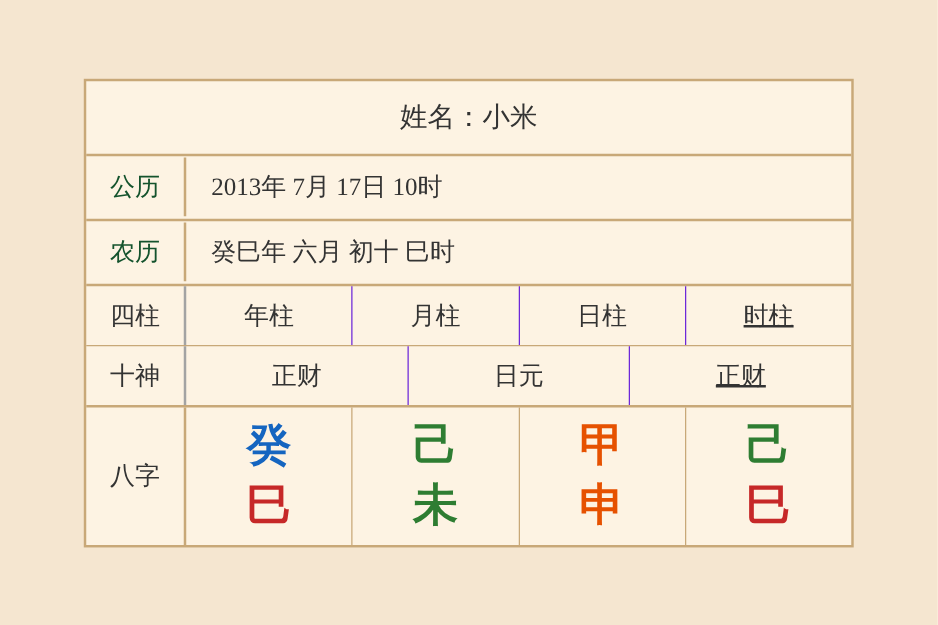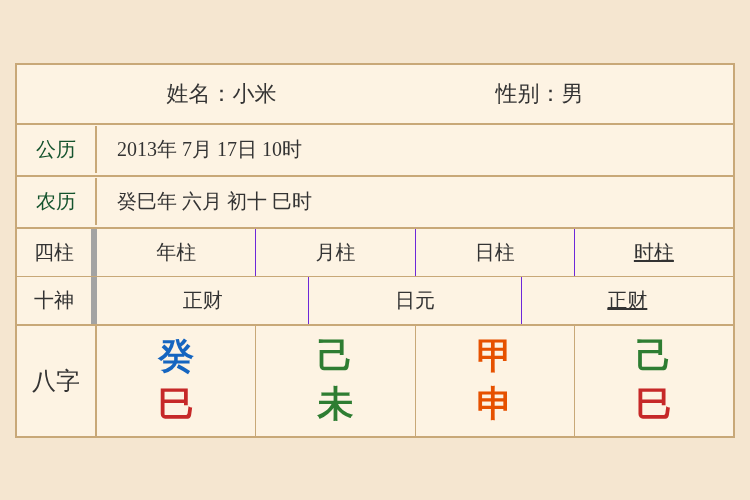--- a/index.html
+++ b/index.html
@@ -6,21 +6,21 @@
     body {
       width: 750px;
       height: 500px;
       background: #f5e6d0;
       font-family: "SimSun", "宋体", serif;
       display: flex;
       align-items: center;
       justify-content: center;
     }
     .container {
-      width: 720px;
+      width: 616px;
       background: #fdf3e3;
       border: 2px solid #c8a878;
     }
     .header-row {
       display: flex;
       justify-content: space-around;
       align-items: center;
       padding: 14px 40px;
       font-size: 22px;
       color: #333;
@@ -60,38 +60,38 @@
     .grid-cell {
       flex: 1;
       text-align: center;
       padding: 10px 5px;
       font-size: 20px;
       color: #333;
       border-right: 1px solid #6d28d9;
     }
     .grid-cell:first-child {
       border-left: none;
-      border-right: 6px solid #a3a3a3;
+      border-right: 2px solid #a3a3a3;
       width: 80px;
       min-width: 80px;
       flex: none;
     }
     .grid-cell:last-child {
       border-right: none;
       text-decoration: underline;
     }
     .bazi-row {
       display: flex;
       min-height: 110px;
     }
     .bazi-label {
       width: 80px;
       min-width: 80px;
       text-align: center;
-      font-size: 24px;
+      font-size: 20px;
       color: #333;
       border-right: 2px solid #c8a878;
       display: flex;
       align-items: center;
       justify-content: center;
     }
     .bazi-cell {
       flex: 1;
       text-align: center;
       padding: 8px 5px;
@@ -114,21 +114,20 @@
     .color-green2 { color: #2e7d32; }
     .color-red { color: #c62828; }
   </style>
 </head>
 <body>
 
 <div class="container">
 
   <div class="header-row">
     <span>姓名：小米</span>
-    <span>性别：男</span>
   </div>
 
   <div class="info-row">
     <div class="info-label">公历</div>
     <div class="info-content">2013年 7月 17日 10时</div>
   </div>
 
   <div class="info-row">
     <div class="info-label">农历</div>
     <div class="info-content">癸巳年 六月 初十 巳时</div>

